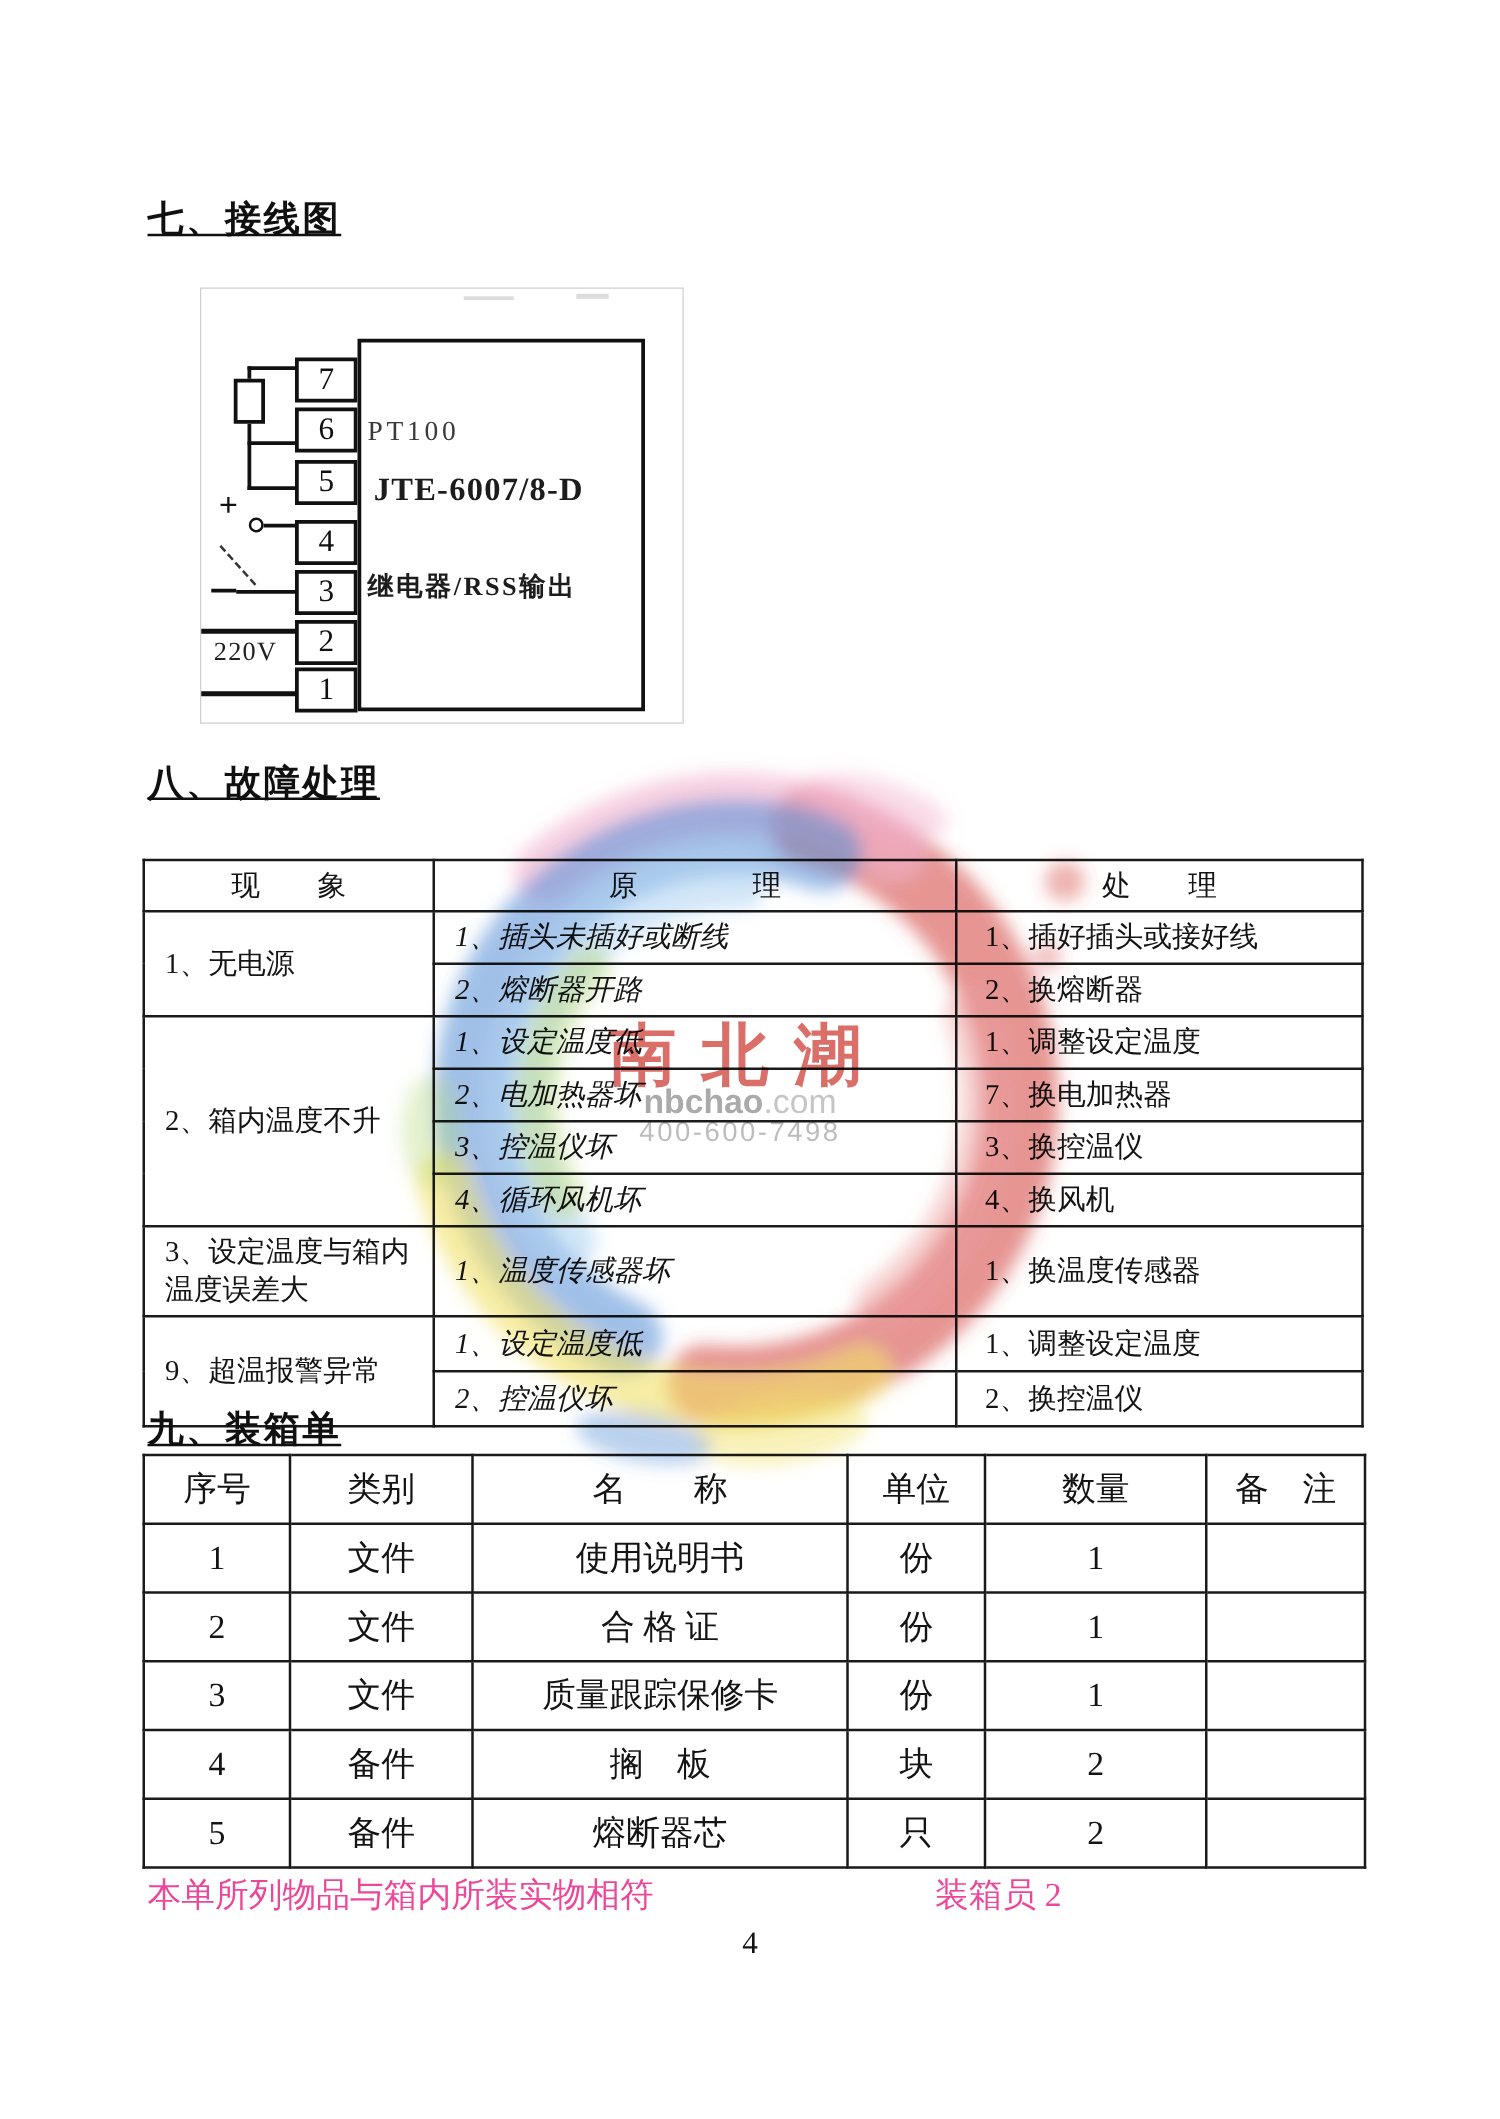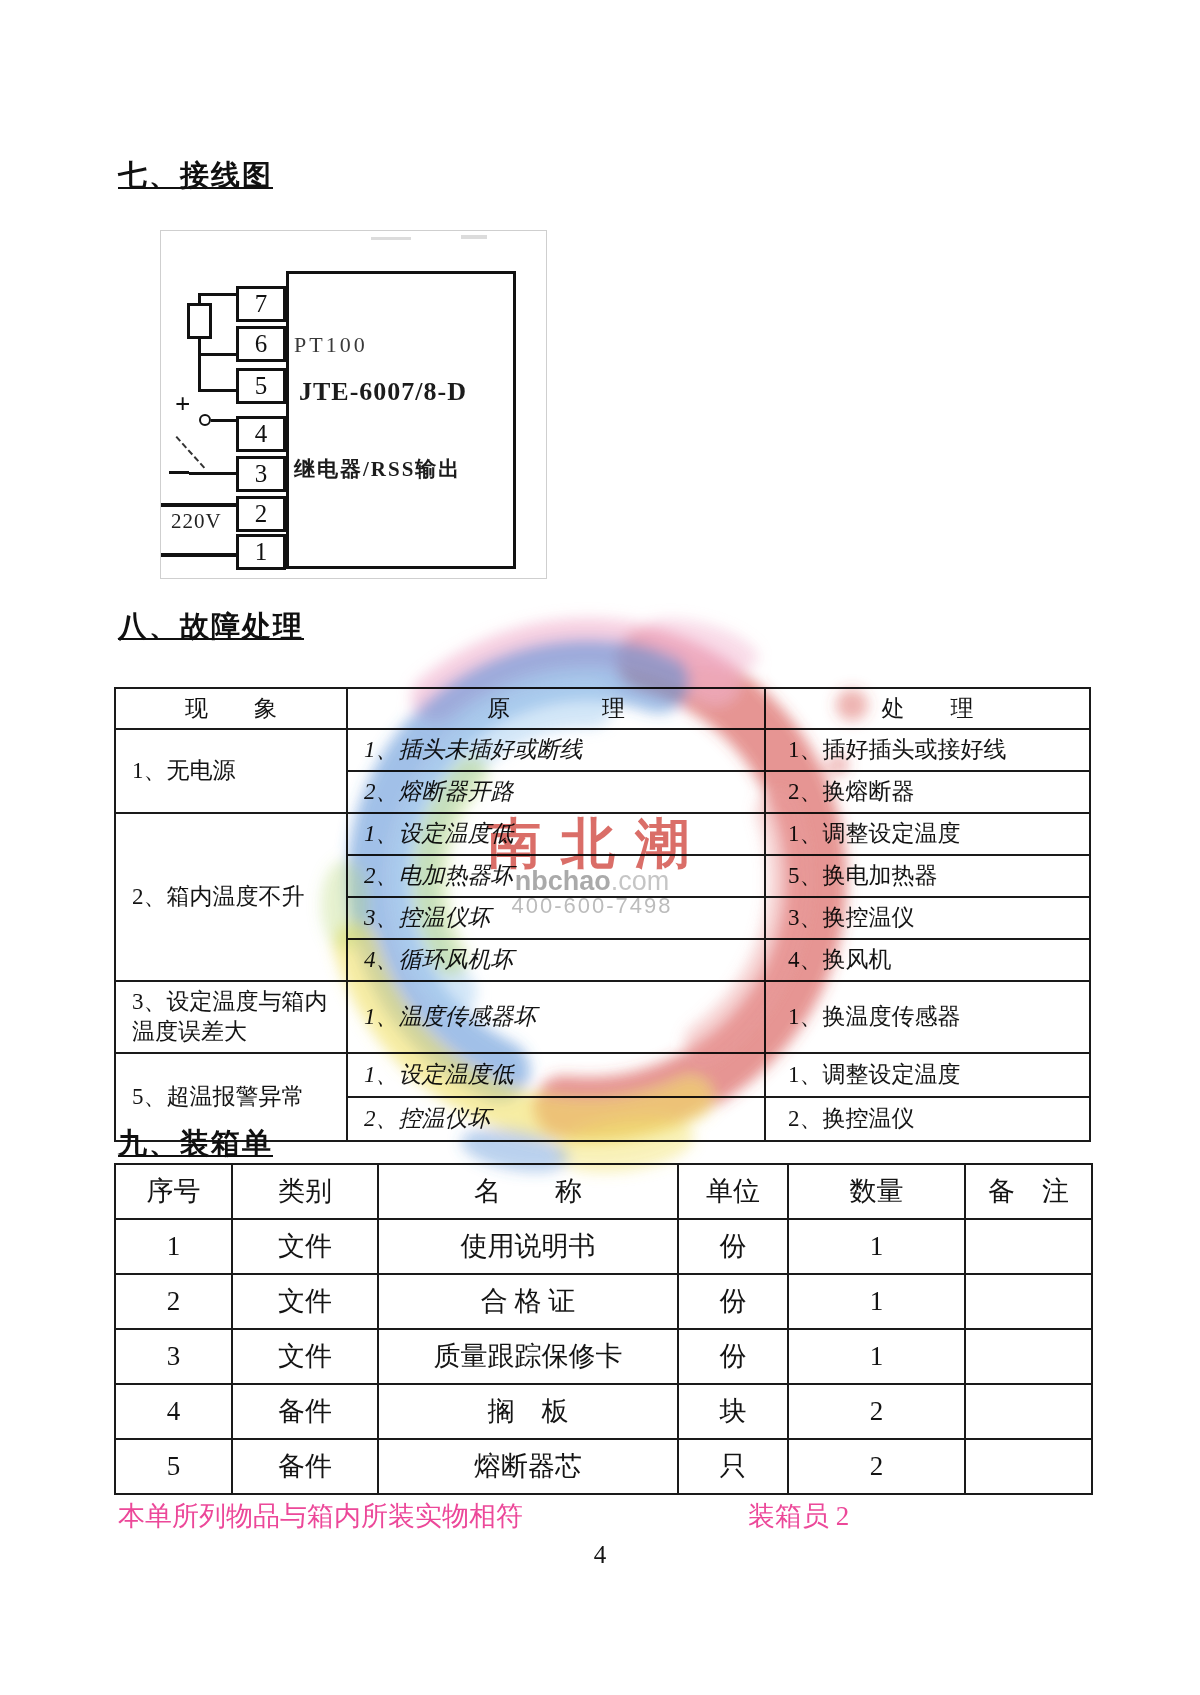--- a/index.html
+++ b/index.html
@@ -112,37 +112,37 @@
         <td class="ca">2、熔断器开路</td>
         <td class="re">2、换熔断器</td>
       </tr>
       <tr class="h42">
         <td class="ph" rowspan="4">2、箱内温度不升</td>
         <td class="ca">1、设定温度低</td>
         <td class="re">1、调整设定温度</td>
       </tr>
       <tr class="h42">
         <td class="ca">2、电加热器坏</td>
-        <td class="re">5、换电加热器</td>
+        <td class="re">7、换电加热器</td>
       </tr>
       <tr class="h42">
         <td class="ca">3、控温仪坏</td>
         <td class="re">3、换控温仪</td>
       </tr>
       <tr class="h42">
         <td class="ca">4、循环风机坏</td>
         <td class="re">4、换风机</td>
       </tr>
       <tr class="h72">
         <td class="ph">3、设定温度与箱内温度误差大</td>
         <td class="ca">1、温度传感器坏</td>
         <td class="re">1、换温度传感器</td>
       </tr>
       <tr class="h44">
-        <td class="ph" rowspan="2">5、超温报警异常</td>
+        <td class="ph" rowspan="2">9、超温报警异常</td>
         <td class="ca">1、设定温度低</td>
         <td class="re">1、调整设定温度</td>
       </tr>
       <tr class="h44">
         <td class="ca">2、控温仪坏</td>
         <td class="re">2、换控温仪</td>
       </tr>
     </tbody>
   </table>
 

